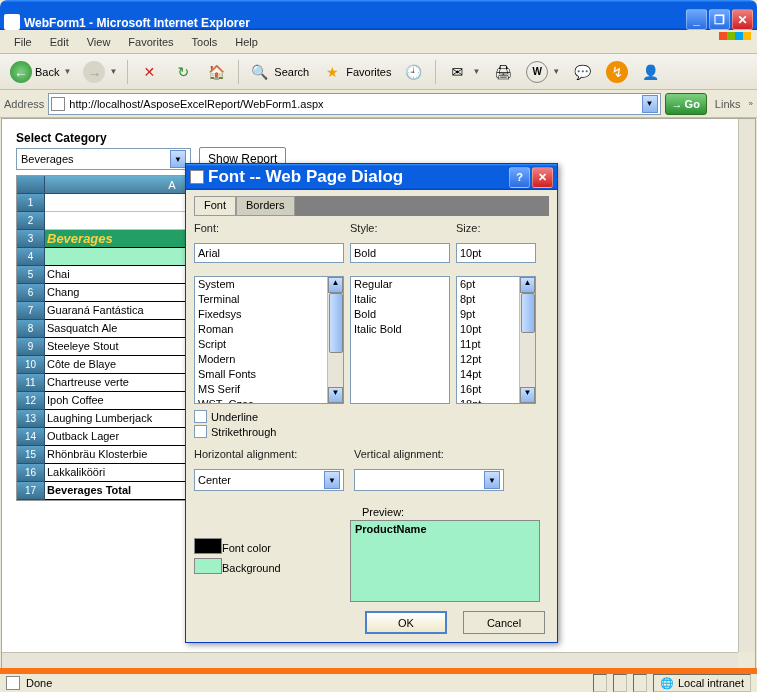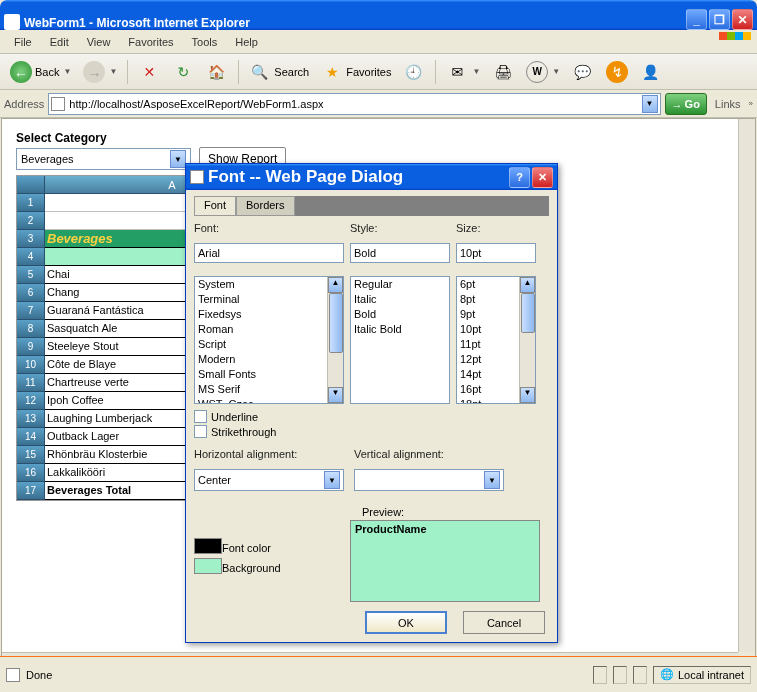--- a/index.html
+++ b/index.html
@@ -95,21 +95,21 @@
 .swatch{ width:28px; height:16px; border:1px solid #888;}
 
 .preview-lbl{ position:absolute; left:176px; top:342px; font-size:11px;}
 .preview-box{ position:absolute; left:164px; top:356px; width:190px; height:82px; background:#a0f0c8; border:1px solid #888; padding:2px 4px; font-weight:bold;}
 
 .btn-row{ position:absolute; bottom:8px; right:12px; display:flex; gap:16px;}
 .dlg-btn{ width:82px; height:23px; border:1px solid #888; background:#ece9d8; font-size:11px;}
 .dlg-btn.default{ border:2px solid #4a80d0; background:linear-gradient(#fff,#f0e8c8);}
 
 
-.statusbar { position:absolute; bottom:0; left:0; right:0; height:36px; background:#ece9d8; border-top:1px solid #f97316; display:flex; align-items:center; padding:0 6px; gap:6px;}
+.statusbar { position:absolute; bottom:0; left:0; right:0; height:24px; background:#ece9d8; border-top:6px solid #f97316; display:flex; align-items:center; padding:0 6px; gap:6px;}
 .status-sec{ border:1px inset #c0c0b0; height:18px; padding:0 6px; display:flex; align-items:center; gap:4px;}
 .status-flex{flex:1;}
 .page-icon{width:14px;height:14px; background:#fff; border:1px solid #888; display:inline-block;}
 
 
 .vp-scroll { position:absolute; right:0; top:0; width:17px; bottom:17px; background:#e8e4d8; border-left:1px solid #c0c0b0;}
 .vp-scroll-h { position:absolute; left:0; right:17px; height:17px; bottom:0; background:#e8e4d8; border-top:1px solid #c0c0b0;}
 .vp-corner{ position:absolute; right:0; bottom:0; width:17px; height:17px; background:#ece9d8;}
 </style>
 </head>

